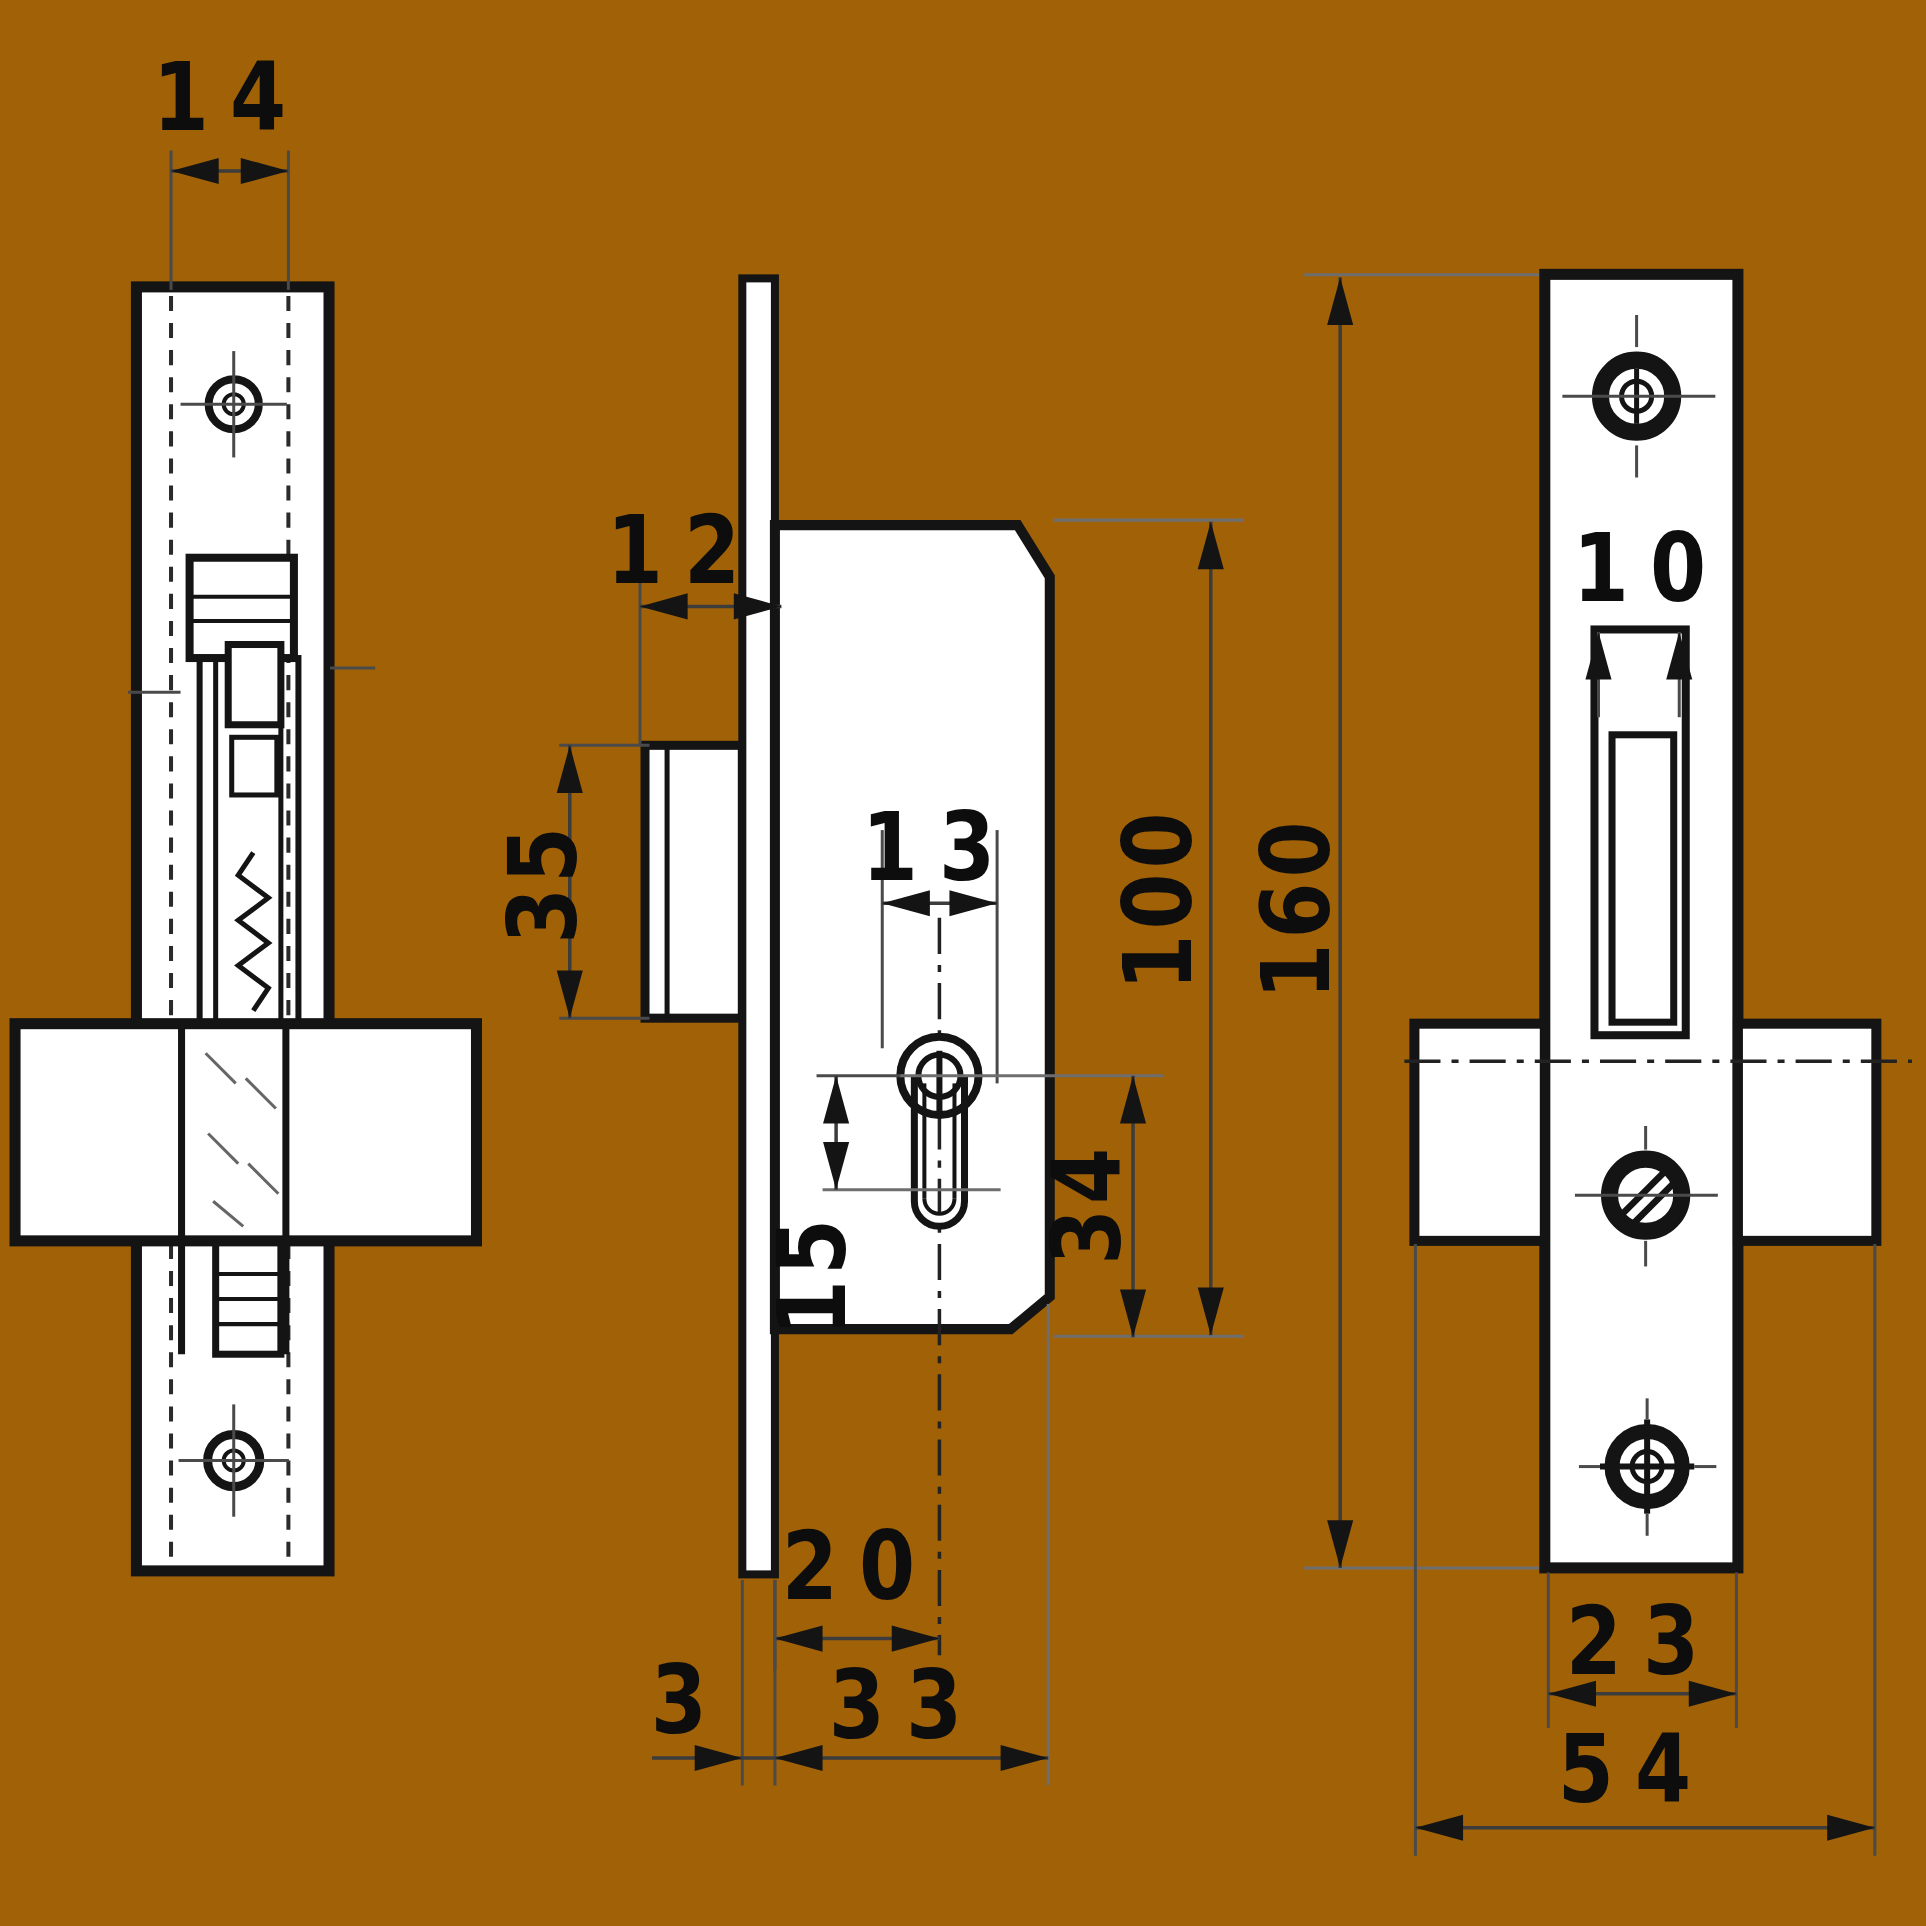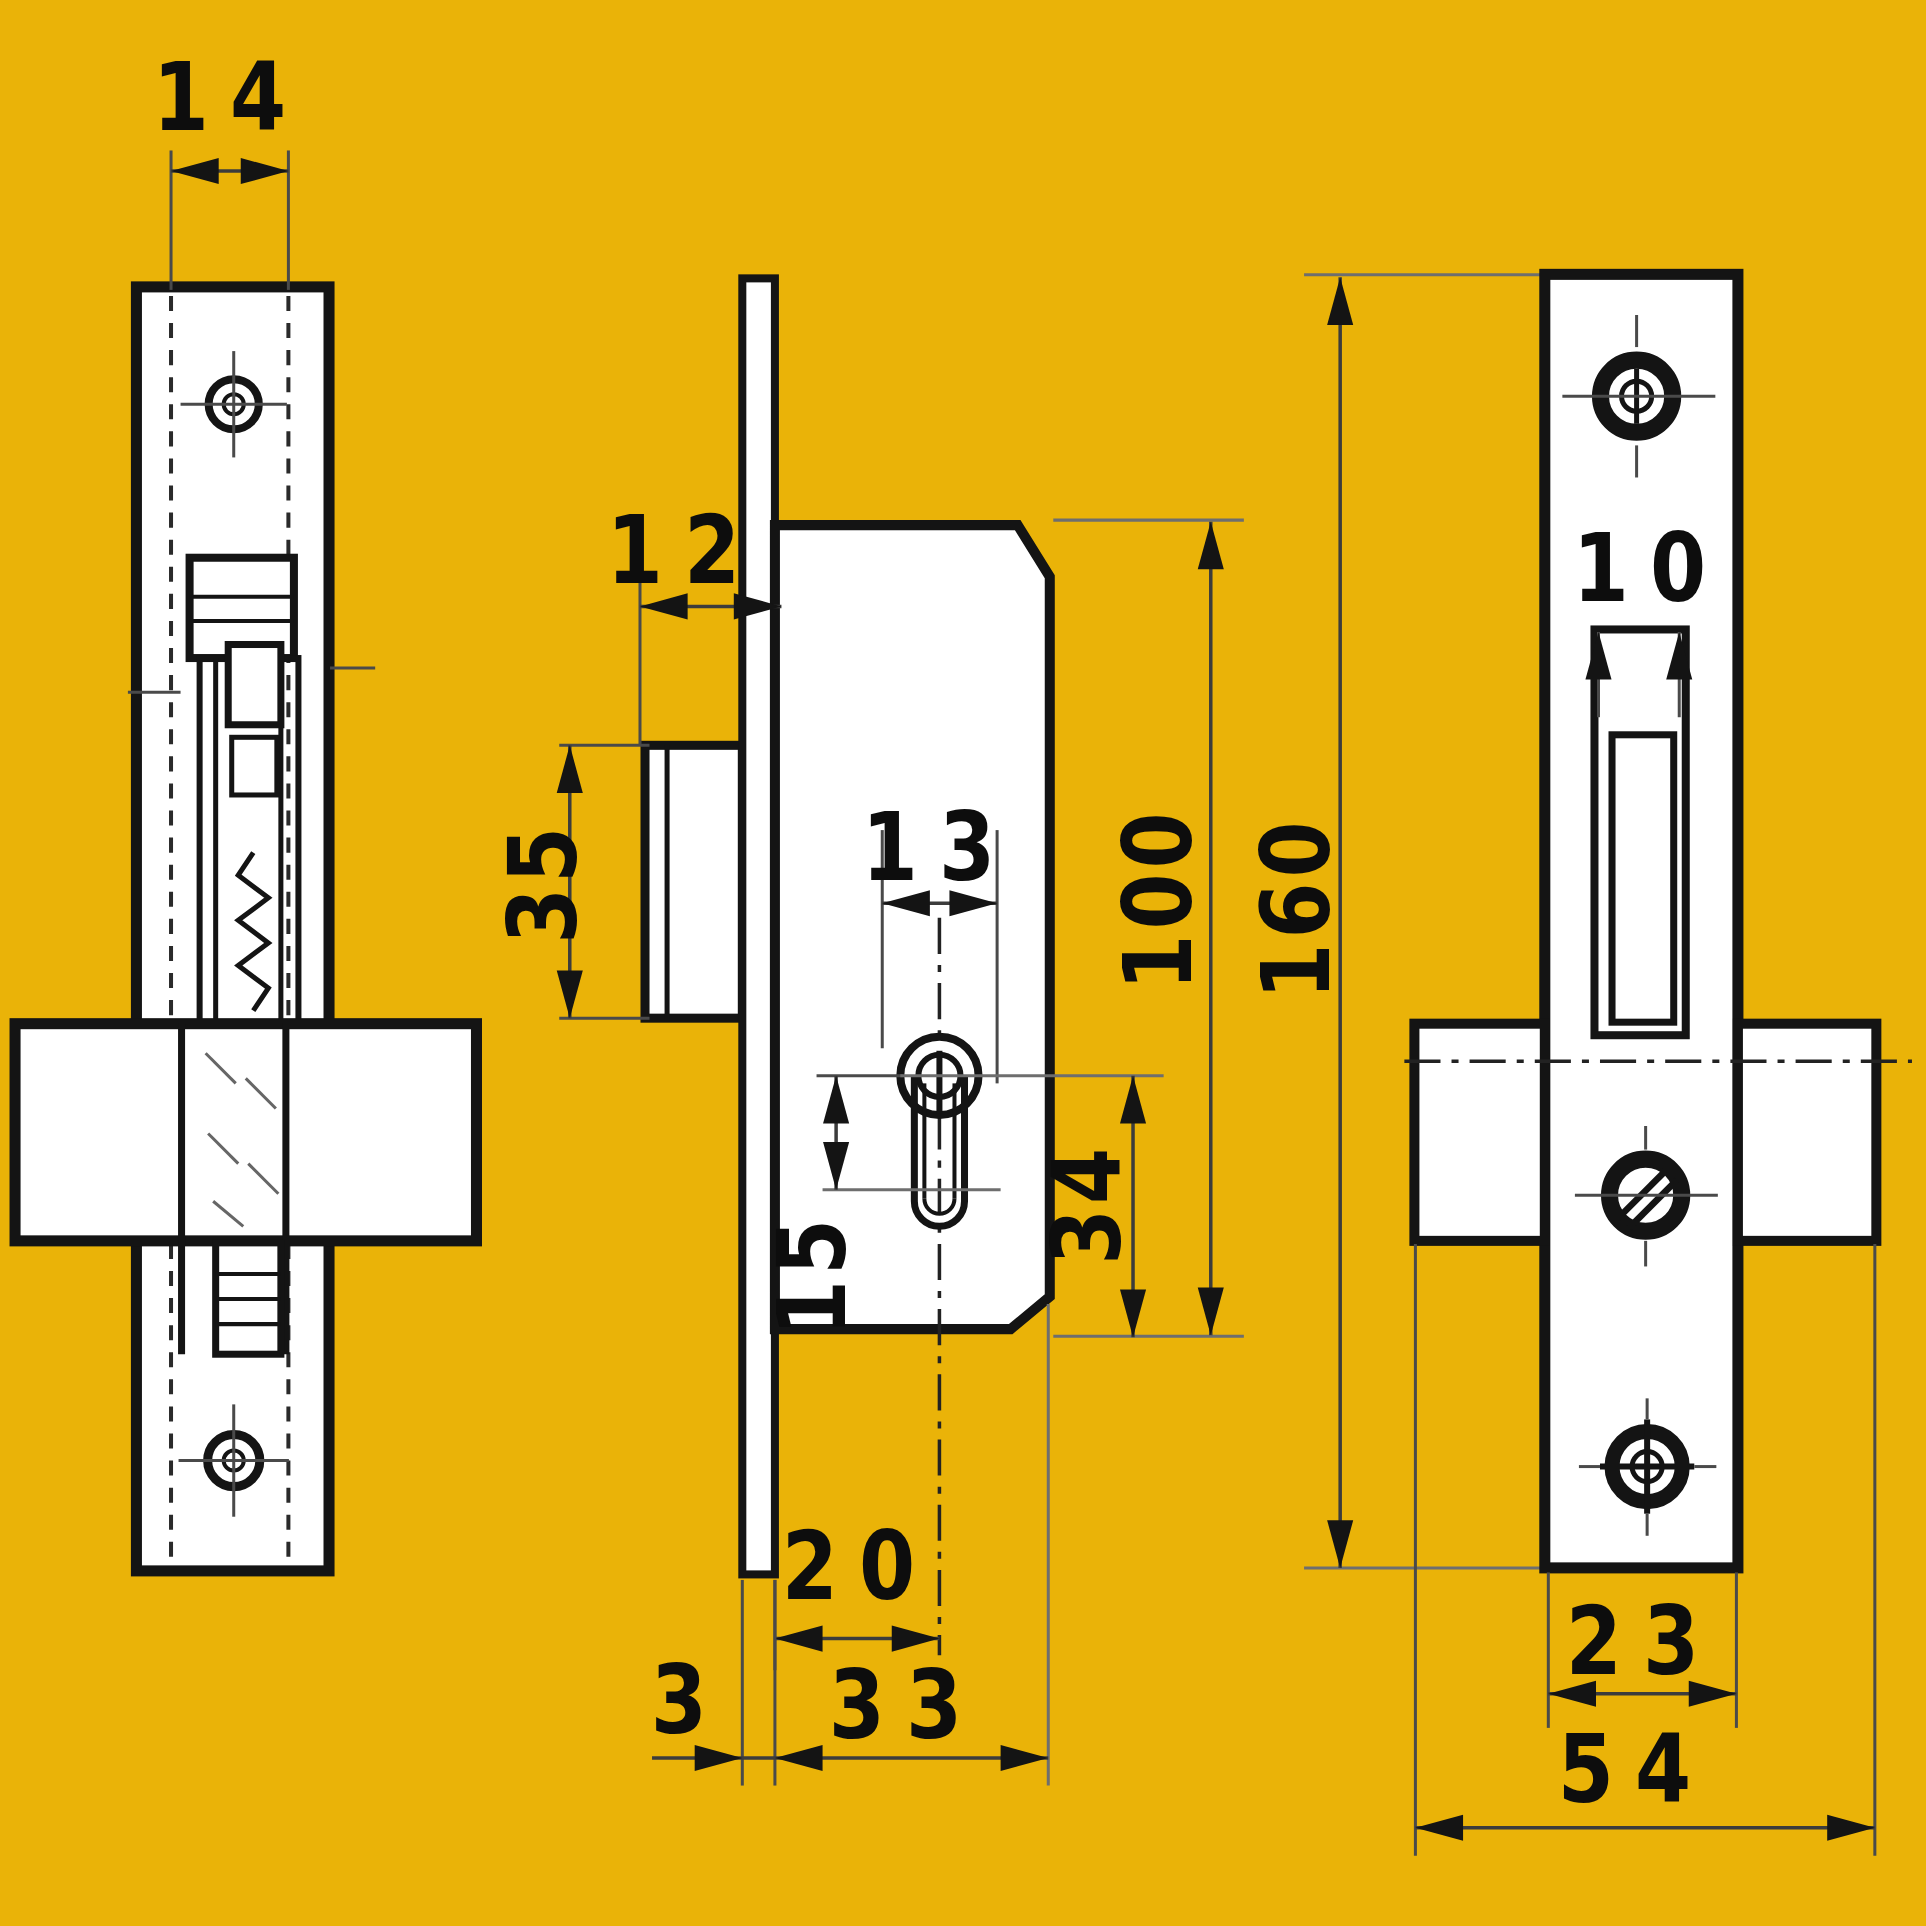--- a/index.html
+++ b/index.html
@@ -1,16 +1,16 @@
 <!DOCTYPE html>
 <html style="font-size:8px"><head>
 <meta charset="utf-8">
 <style>
   html,body{margin:0;padding:0;background:#ffffff;}
-  #sheet{position:relative;width:1926px;height:1926px;background:#eab308;overflow:hidden;
+  #sheet{position:relative;width:1926px;height:1926px;background:#a16207;overflow:hidden;
          font-family:"DejaVu Sans",sans-serif;}
   svg{position:absolute;left:0;top:0;}
   .dim{position:absolute;font-weight:700;font-size:95px;color:#0d0d0d;
        letter-spacing:.08em;white-space:nowrap;
        transform:translate(-50%,-50%) scaleX(.85);}
   .dim.wide{letter-spacing:.26em;}
   .dim.v{transform:translate(-50%,-50%) rotate(-90deg) scaleX(.85);letter-spacing:.06em;}
   
   .m{stroke:#141414;fill:none;}
   .mf{stroke:#141414;fill:#ffffff;}

